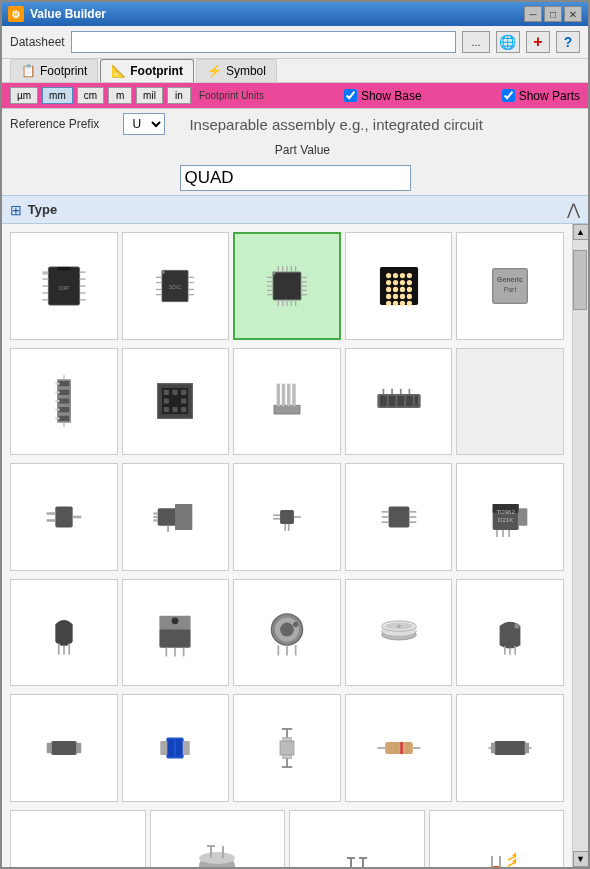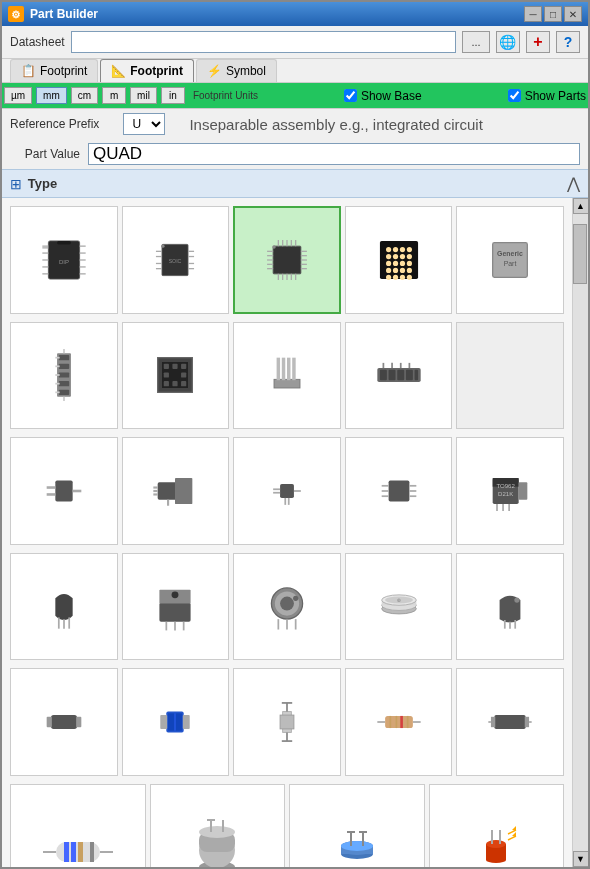--- a/index.html
+++ b/index.html
@@ -133,23 +133,23 @@
       border-radius: 3px 3px 0 0;
     }
     .tab.active {
       background: #f0f0f0;
       border-color: #888;
       font-weight: bold;
     }
     .units-row {
       display: flex;
       align-items: center;
-      padding: 4px 2px;
+      padding: 4px 8px;
       gap: 4px;
-      background: #22c55e;
+      background: #ec4899;
       border-bottom: 1px solid #ccc;
       flex-wrap: wrap;
     }
     .unit-btn {
       padding: 2px 6px;
       border: 1px solid #999;
       background: #e8e8e8;
       font-size: 10px;
       cursor: pointer;
       min-width: 24px;
@@ -195,20 +195,21 @@
     .ref-desc {
       font-size: 15px;
       color: #555;
     }
     .part-value-row {
       display: flex;
       align-items: center;
       padding: 4px 8px;
       gap: 8px;
       background: #f0f0f0;
+      flex-direction: column;
     }
     .part-value-label {
       font-size: 12px;
       color: #333;
       width: 70px;
       text-align: right;
     }
     .part-value-input {
       flex: 1;
       height: 22px;
@@ -318,21 +319,21 @@
     }
   </style>
 </head>
 <body>
 
 <div class="window">
 
   <div class="title-bar">
     <div class="title-bar-left">
       <div class="title-bar-icon">⚙</div>
-      <span>Part Builder</span>
+      <span>Value Builder</span>
     </div>
     <div class="title-bar-controls">
       <div class="title-btn">─</div>
       <div class="title-btn">□</div>
       <div class="title-btn">✕</div>
     </div>
   </div>
 
   <div class="content">
 

